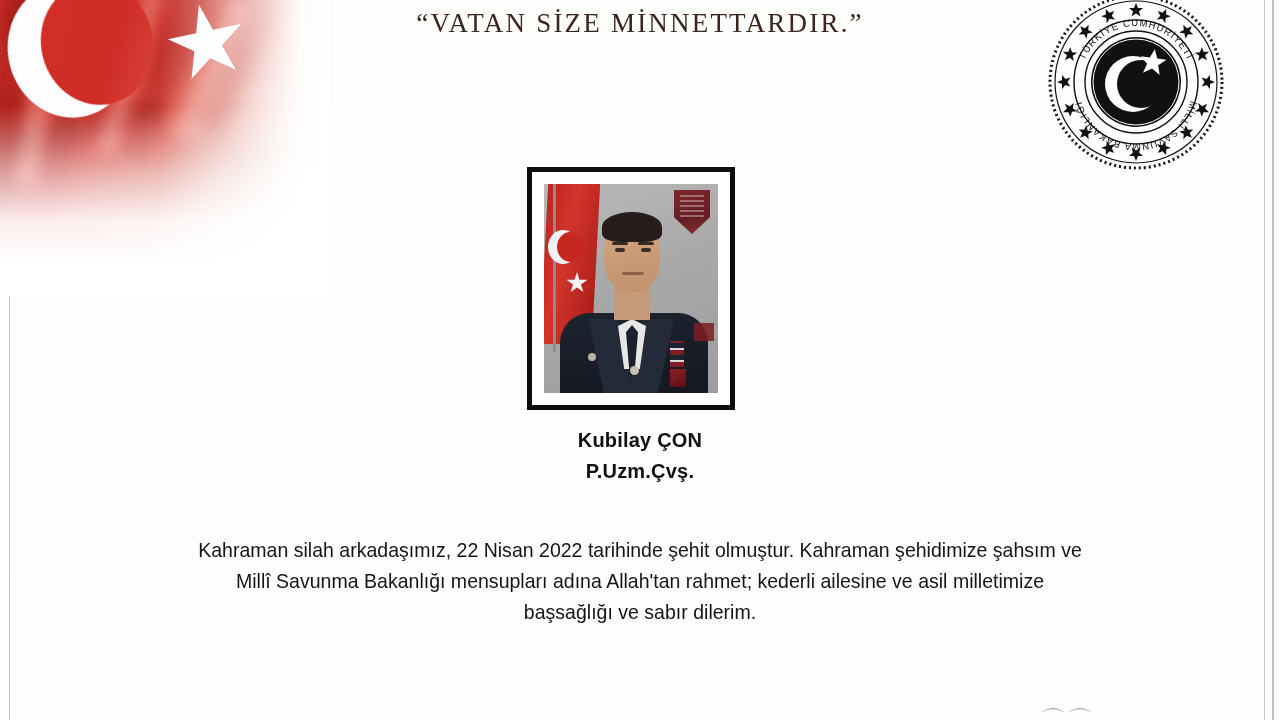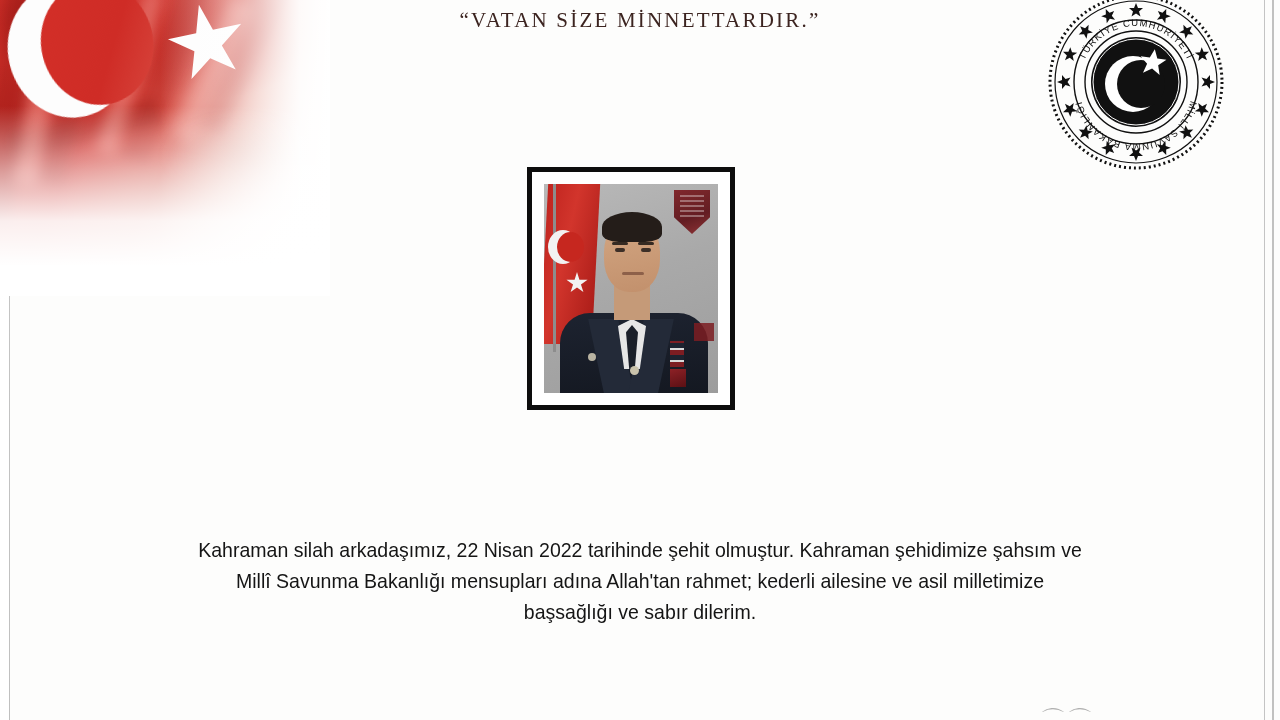--- a/index.html
+++ b/index.html
@@ -97,21 +97,21 @@
     position:absolute;left:150px;top:110px;width:200px;height:110px;
     background:radial-gradient(ellipse 100px 46px at 90px 50px, rgba(175,110,95,.26), rgba(255,255,255,0) 72%);
     filter:blur(10px);
   }
 
   
   .headline{
     position:absolute;left:0;top:8px;width:1280px;
     text-align:center;
     font-family:"Liberation Serif", "DejaVu Serif", serif;
-    font-size:21px;
+    font-size:27px;
     letter-spacing:2.2px;
     color:#3c2420;
     white-space:nowrap;
   }
 
   
   .emblem{
     position:absolute;left:1028px;top:-26px;width:216px;height:216px;
   }
   .emblem svg{display:block;width:216px;height:216px;}
@@ -387,20 +387,24 @@
       <div class="p-eye r"></div>
       <div class="p-mouth"></div>
       <div class="p-ribbon"></div>
       <div class="p-medal"></div>
       <div class="p-btn"></div>
       <div class="p-btn2"></div>
       <div class="p-epaul"></div>
     </div>
   </div>
 
+  <div class="name-block">
+    <div class="name">Kubilay ÇON</div>
+    <div class="rank">P.Uzm.Çvş.</div>
+  </div>
 
   <div class="body-text">
     <div>Kahraman silah arkadaşımız, 22 Nisan 2022 tarihinde şehit olmuştur. Kahraman şehidimize şahsım ve</div>
     <div>Millî Savunma Bakanlığı mensupları adına Allah'tan rahmet; kederli ailesine ve asil milletimize</div>
     <div>başsağlığı ve sabır dilerim.</div>
   </div>
 
   <div class="sig">
     <span>⌒⌒</span>
   </div>

